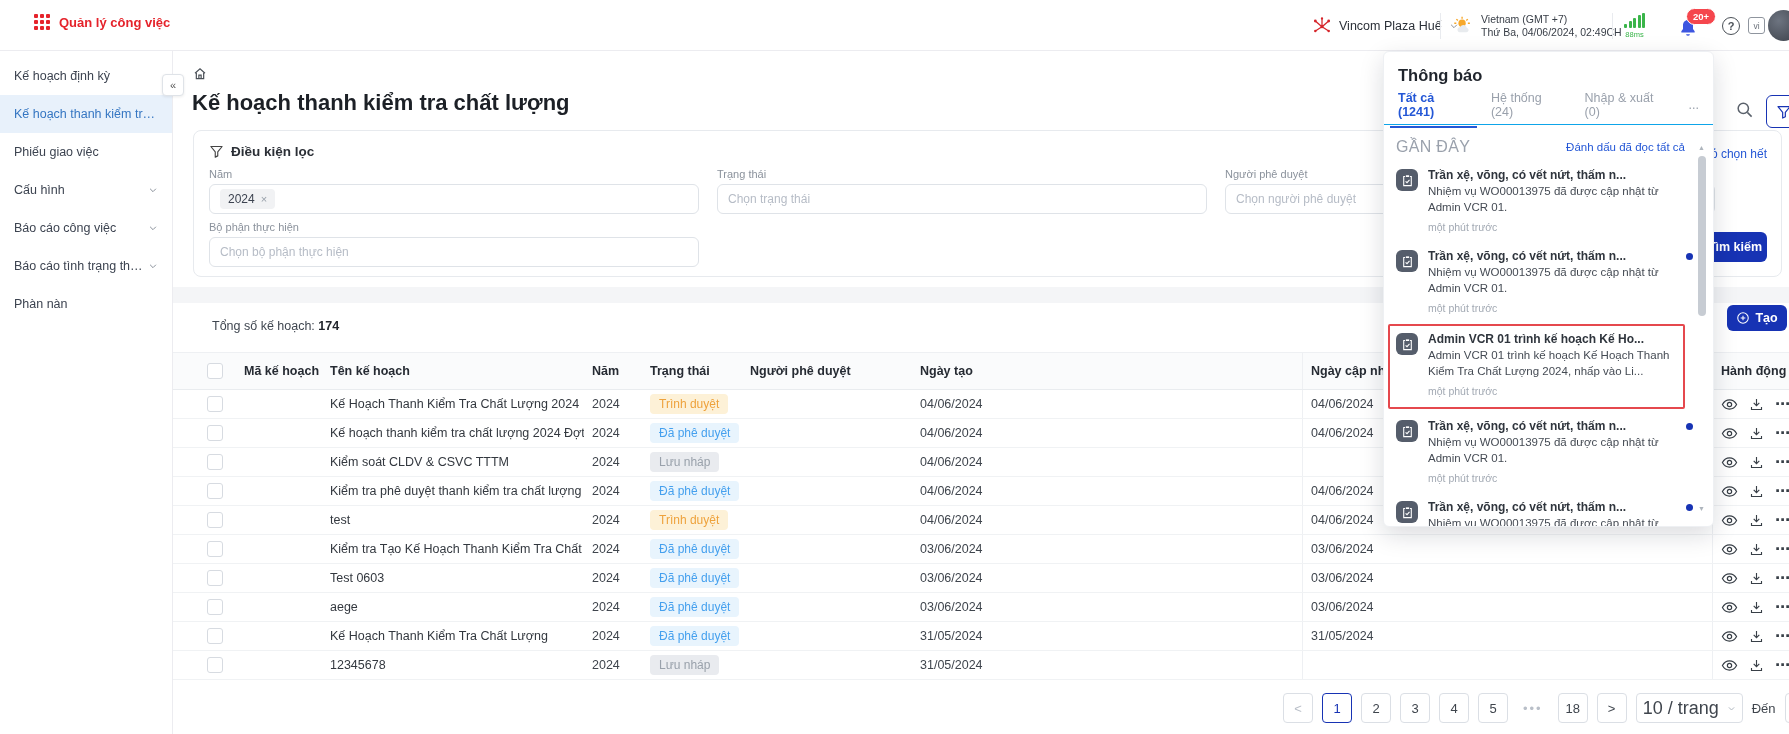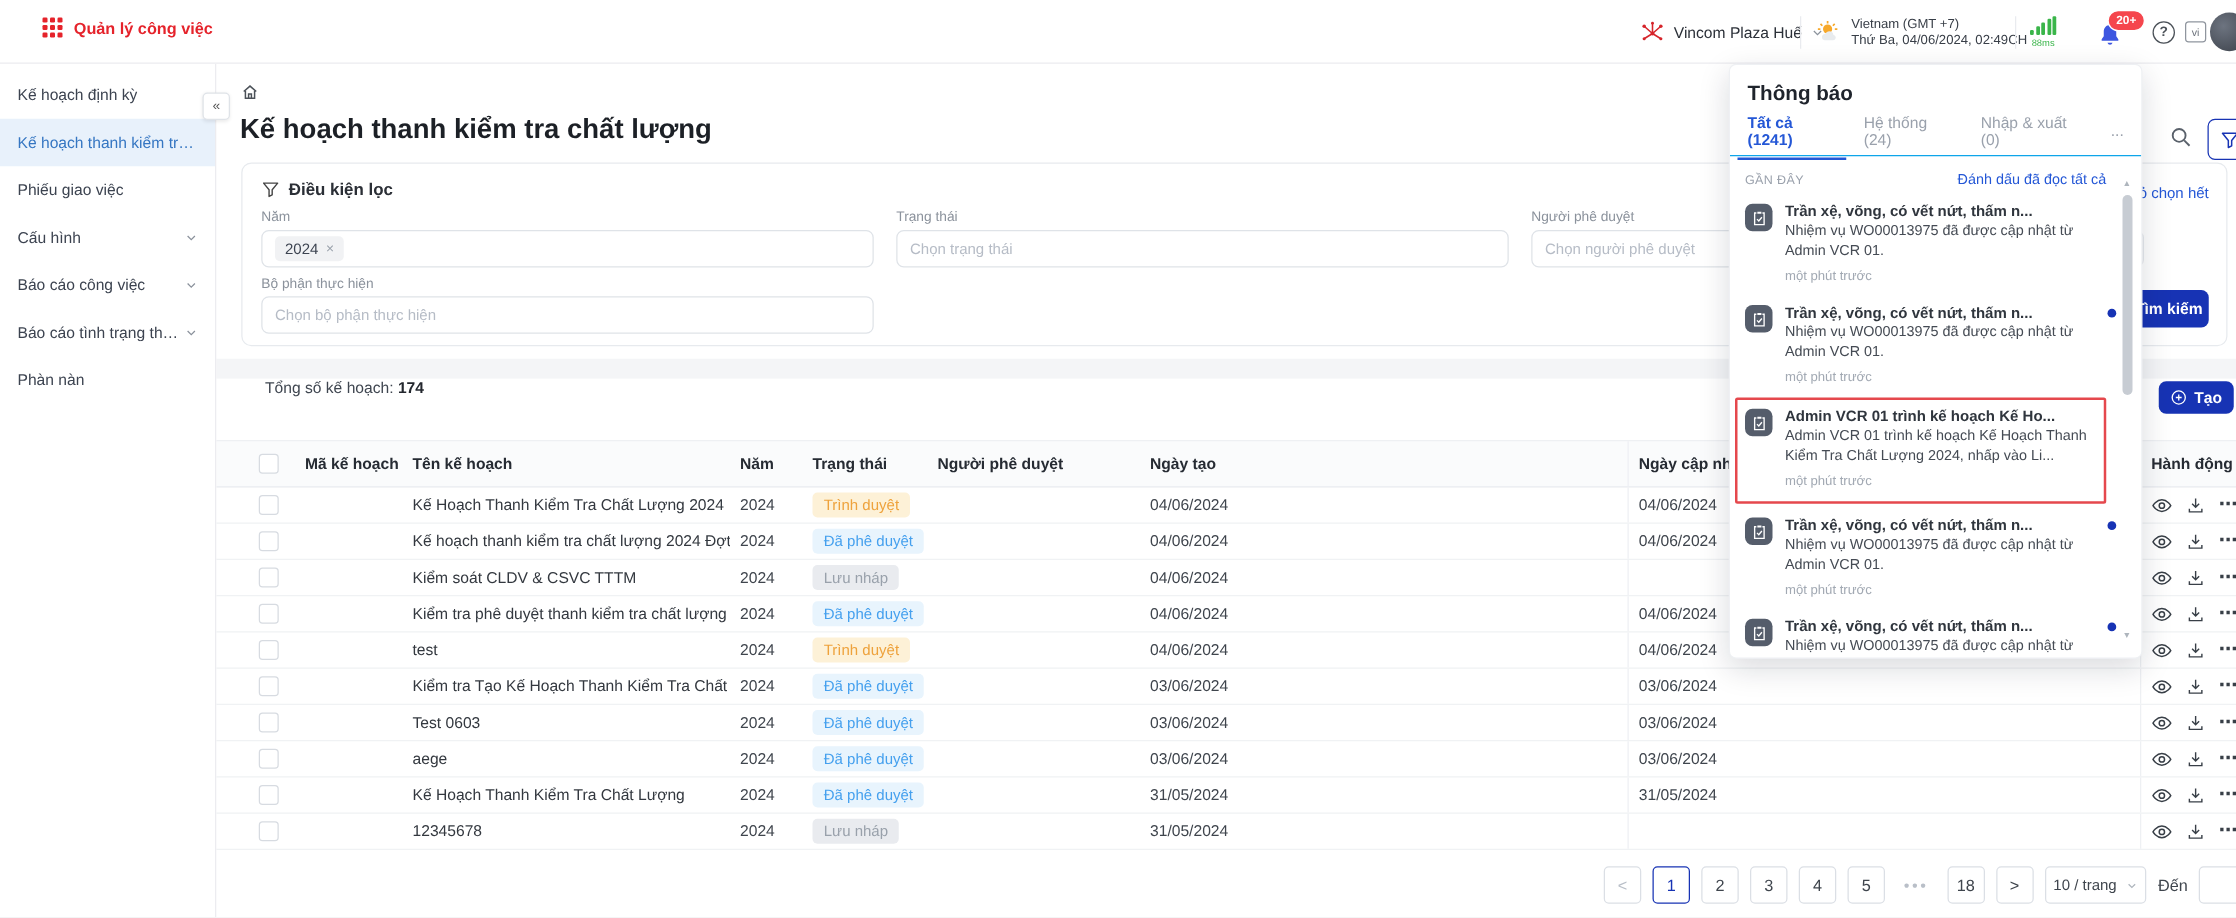--- a/index.html
+++ b/index.html
@@ -60,21 +60,21 @@
   input.f-input::placeholder{color:#b6bcc6}
   .f-tag{background:#f1f2f4;border-radius:4px;padding:3px 8px;font-size:12px;color:#3c4350;display:inline-flex;align-items:center;gap:6px}
   .f-tag .x{color:#98a0aa;cursor:pointer;font-size:11px}
   .fc-row2{margin-top:7px;width:490px}
   .search-btn{position:absolute;right:14px;bottom:14px;width:64px;height:30px;background:var(--primary);color:#fff;border:none;border-radius:6px;font-size:12.5px;font-weight:bold;font-family:inherit;cursor:pointer}
 
   .gray-strip{position:absolute;left:0;top:236px;width:1616px;height:16px;background:#f4f5f7}
 
   
   .table-sec{position:absolute;left:0;top:252px;width:1616px;height:431px;background:#fff}
-  .summary{position:absolute;left:39px;top:0;font-size:12.5px;color:#3f4650}
+  .summary{position:absolute;left:39px;top:16px;font-size:12.5px;color:#3f4650}
   .summary b{color:var(--text-dark)}
   .create-btn{position:absolute;left:1554px;top:2px;width:60px;height:26px;background:var(--primary);color:#fff;border:none;border-radius:6px;font-size:12.5px;font-weight:bold;font-family:inherit;display:flex;align-items:center;justify-content:center;gap:5px;cursor:pointer}
   .tgrid{display:grid;grid-template-columns:42px 86px 262px 58px 100px 170px 390px 410px 1fr;align-items:center}
   .thead{position:absolute;left:0;top:49px;width:1616px;height:38px;background:#fafbfc;border-top:1px solid #eef0f3;border-bottom:1px solid #e9ecef;padding-left:21px;font-weight:bold;color:#262b33;font-size:12.5px}
   .tbody{position:absolute;left:0;top:87px;width:1616px}
   .trow{height:29px;border-bottom:1px solid #f0f2f4;padding-left:21px;font-size:12.5px}
   .cell{padding:0 8px;white-space:nowrap;overflow:hidden;text-overflow:ellipsis;height:100%;display:flex;align-items:center}
   .c-check{justify-content:center}
   .c-updated,.c-actions{border-left:1px solid #eef0f3}
   .checkbox{width:16px;height:16px;border:1px solid #d7dbe1;border-radius:3px;background:#fff;cursor:pointer;flex:0 0 auto}
@@ -83,33 +83,33 @@
   .act{color:#383f47;display:inline-flex;cursor:pointer}
   .act.more{font-size:15px;font-weight:bold;letter-spacing:1px;line-height:10px}
   .c-name{color:#33383f}
 
   
   .pagination{position:absolute;left:1110px;top:390px;display:flex;align-items:center;gap:9px;font-size:13px;color:#3f454d;white-space:nowrap}
   .pg-box{min-width:30px;height:30px;border:1px solid #dbdfe5;border-radius:4px;background:#fff;display:flex;align-items:center;justify-content:center;padding:0 6px;cursor:pointer}
   .pg-box.disabled{color:#b9bfc8;cursor:default}
   .pg-box.active{border-color:var(--primary);color:var(--primary)}
   .pg-ellipsis{border:none;color:#b9bfc8;letter-spacing:2px;cursor:pointer}
-  .pg-size{gap:8px;font-size:12px}
+  .pg-size{gap:8px;font-size:18px}
   .pg-size .chev{font-size:9px}
   .pg-jump-input{width:45px;height:30px;border:1px solid #dbdfe5;border-radius:4px;outline:none;font-family:inherit;padding:0 6px}
 
   
   .notif-panel{position:absolute;left:1383px;top:51px;width:331px;height:476px;background:#fff;border:1px solid #eef0f3;border-radius:6px;box-shadow:0 8px 24px rgba(15,23,42,.15);z-index:40;padding:14px 0 0 0;overflow:hidden}
   .np-title{font-size:16.5px;font-weight:bold;color:#1f242c;padding:0 14px}
   .np-tabs{display:flex;align-items:center;gap:22px;padding:0 14px;margin-top:10px;border-bottom:1px solid #0ea5e9;height:30px}
   .np-tab{font-size:12.5px;color:var(--muted);padding-bottom:9px;cursor:pointer;position:relative}
   .np-tab.active{color:var(--link);font-weight:bold}
   .np-tab.active::after{content:"";position:absolute;left:-8px;right:-8px;bottom:0;height:2px;background:var(--link)}
   .np-section{display:flex;justify-content:space-between;align-items:center;padding:0 28px 0 12px;margin-top:13px}
-  .np-recent{font-size:10px;color:var(--muted);letter-spacing:.3px}
+  .np-recent{font-size:16px;color:var(--muted);letter-spacing:.3px}
   .np-markall{font-size:11.5px;color:var(--link);cursor:pointer}
   .np-list{margin-top:4px;height:368px;overflow:hidden}
   .notif-item{position:relative;display:flex;gap:10px;padding:8px 44px 8px 12px;cursor:pointer}
   .notif-item.highlight{border:2px solid var(--highlight-red);border-radius:2px;margin:2px 28px 2px 4px;padding:6px 4px 10px 6px}
   .notif-ico{flex:0 0 auto;width:22px;height:22px;border-radius:6px;background:#555d6b;display:flex;align-items:center;justify-content:center;margin-top:1px}
   .ni-title{font-size:12px;font-weight:bold;color:#2f353d;line-height:15px}
   .ni-body{font-size:11.5px;color:#454b54;line-height:15.5px;margin-top:1px}
   .ni-time{font-size:10.5px;color:#a2a9b3;margin-top:6px}
   .ni-dot{position:absolute;right:20px;top:12px;width:7px;height:7px;border-radius:50%;background:var(--primary)}
   .np-scroll-track{position:absolute;right:6px;top:92px;bottom:14px;width:10px}

